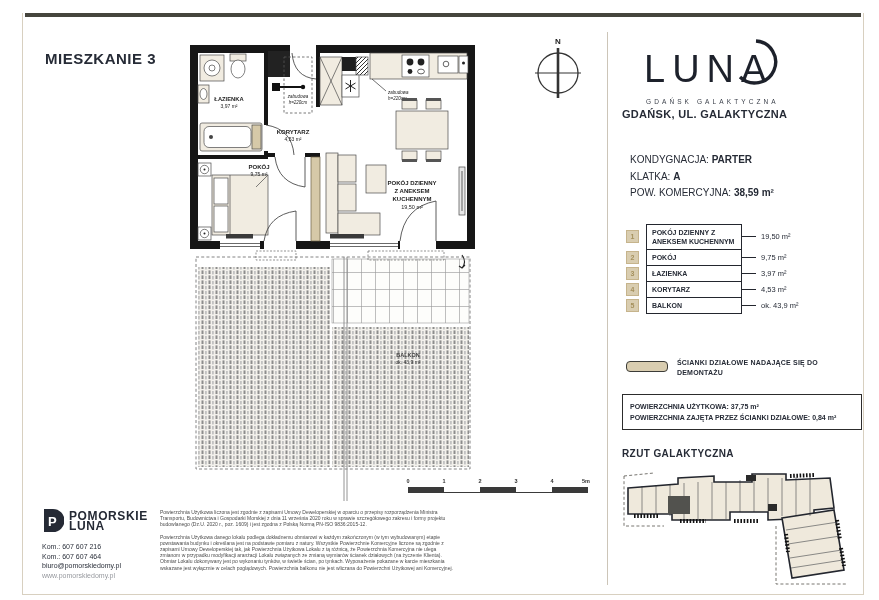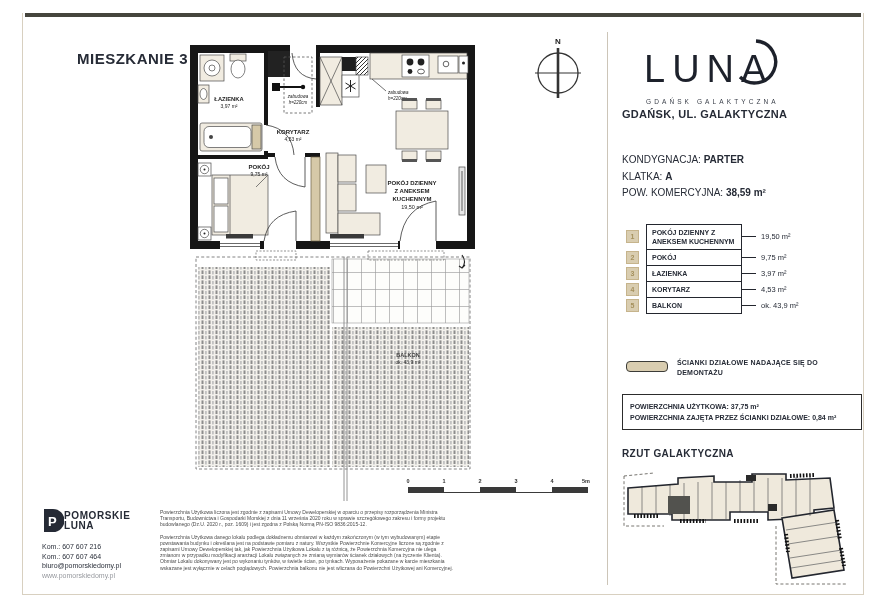--- a/index.html
+++ b/index.html
@@ -1,28 +1,28 @@
 <!DOCTYPE html>
 <html><head>
 <meta charset="utf-8">
 <style>
   html,body{margin:0;padding:0;background:#fff;width:879px;height:600px;overflow:hidden;
     font-family:"Liberation Sans", sans-serif;color:#262b36;}
   .page-frame{position:absolute;left:22px;top:13px;width:840px;height:581px;background:#fff;
     border-left:1px solid #d8d0c0;border-right:1px solid #d8d0c0;border-bottom:1px solid #d8d0c0;}
   .top-bar{position:absolute;left:25px;top:13px;width:836px;height:4px;background:#45453d;}
   .v-divider{position:absolute;left:607px;top:32px;width:1px;height:553px;background:#ccc5b8;}
-  .apt-title{position:absolute;left:45px;top:50px;font-size:15px;font-weight:700;letter-spacing:.5px;color:#262b36;margin-left:32px;}
+  .apt-title{position:absolute;left:45px;top:50px;font-size:15px;font-weight:700;letter-spacing:.5px;color:#262b36;}
   .plan-wrap{position:absolute;left:180px;top:35px;width:420px;height:468px;}
   
   .rc{position:absolute;left:622px;top:36px;width:238px;}
   .logo-svg{position:absolute;left:22px;top:2px;}
   .logo-sub{position:absolute;left:24px;top:62px;font-size:6.5px;letter-spacing:3.1px;color:#3a3f49;font-weight:500;}
   .addr{position:absolute;left:0;top:72px;font-size:11px;font-weight:700;letter-spacing:.3px;}
-  .details{position:absolute;left:0;top:116px;font-size:10px;line-height:16.5px;}
+  .details{position:absolute;left:8px;top:116px;font-size:10px;line-height:16.5px;}
   .details b{font-weight:700;}
   .rt{position:absolute;left:4px;top:188px;}
   .rt-row{display:flex;align-items:stretch;}
   .rt-ico{width:11px;height:11px;background:#d9cdb0;border:1px solid #c6b48c;margin:auto 7px auto 0;
     color:#a5905c;font-size:7px;font-weight:700;text-align:center;line-height:11px;flex:none;}
   .rt-namecol{width:84px;flex:none;border-left:1.6px solid #23262e;border-right:1.6px solid #23262e;
     border-top:1.6px solid #23262e;padding:3px 5px;font-size:7px;font-weight:700;line-height:9px;
     display:flex;align-items:center;min-height:9px;}
   .rt-row:last-child .rt-namecol{border-bottom:1.6px solid #23262e;}
   .rt-lead{width:14px;height:0;border-top:1.1px solid #23262e;margin:auto 0;flex:none;}
@@ -31,21 +31,21 @@
   .legend-swatch{width:40px;height:9px;background:#d9cdb0;border:1.2px solid #3c3c38;border-radius:4px;
     margin:3px 9px 0 0;flex:none;}
   .legend-label{font-size:7px;font-weight:700;line-height:9.5px;letter-spacing:.2px;width:150px;}
   .areas-box{position:absolute;left:0;top:358px;width:224px;border:1.1px solid #2c2c2c;padding:6px 7px;}
   .areas-box div{font-size:7px;font-weight:600;line-height:11px;white-space:nowrap;}
   .areas-box b{font-weight:800;}
   .rzut-title{position:absolute;left:0;top:412px;font-size:10px;font-weight:800;letter-spacing:.4px;}
   .rzut-svg{position:absolute;left:-4px;top:428px;}
   
   .pd-logo{position:absolute;left:42px;top:508px;display:flex;align-items:center;}
-  .pd-name{font-size:10px;font-weight:800;line-height:10px;letter-spacing:.6px;color:#252a35;}
+  .pd-name{font-size:12px;font-weight:800;line-height:10px;letter-spacing:.6px;color:#252a35;margin-left:5px;}
   .pd-contact{position:absolute;left:42px;top:542px;font-size:7px;line-height:9.5px;color:#2a2f3a;}
   .pd-contact .faded{opacity:.5;}
   .disclaimer{position:absolute;left:160px;top:509px;width:293px;font-size:5px;line-height:6.2px;color:#4c4c4c;}
   .disclaimer p{margin:0 0 6px 0;}
 </style>
 </head>
 <body>
 
 <div class="page-frame"></div>
 <div class="top-bar"></div>

